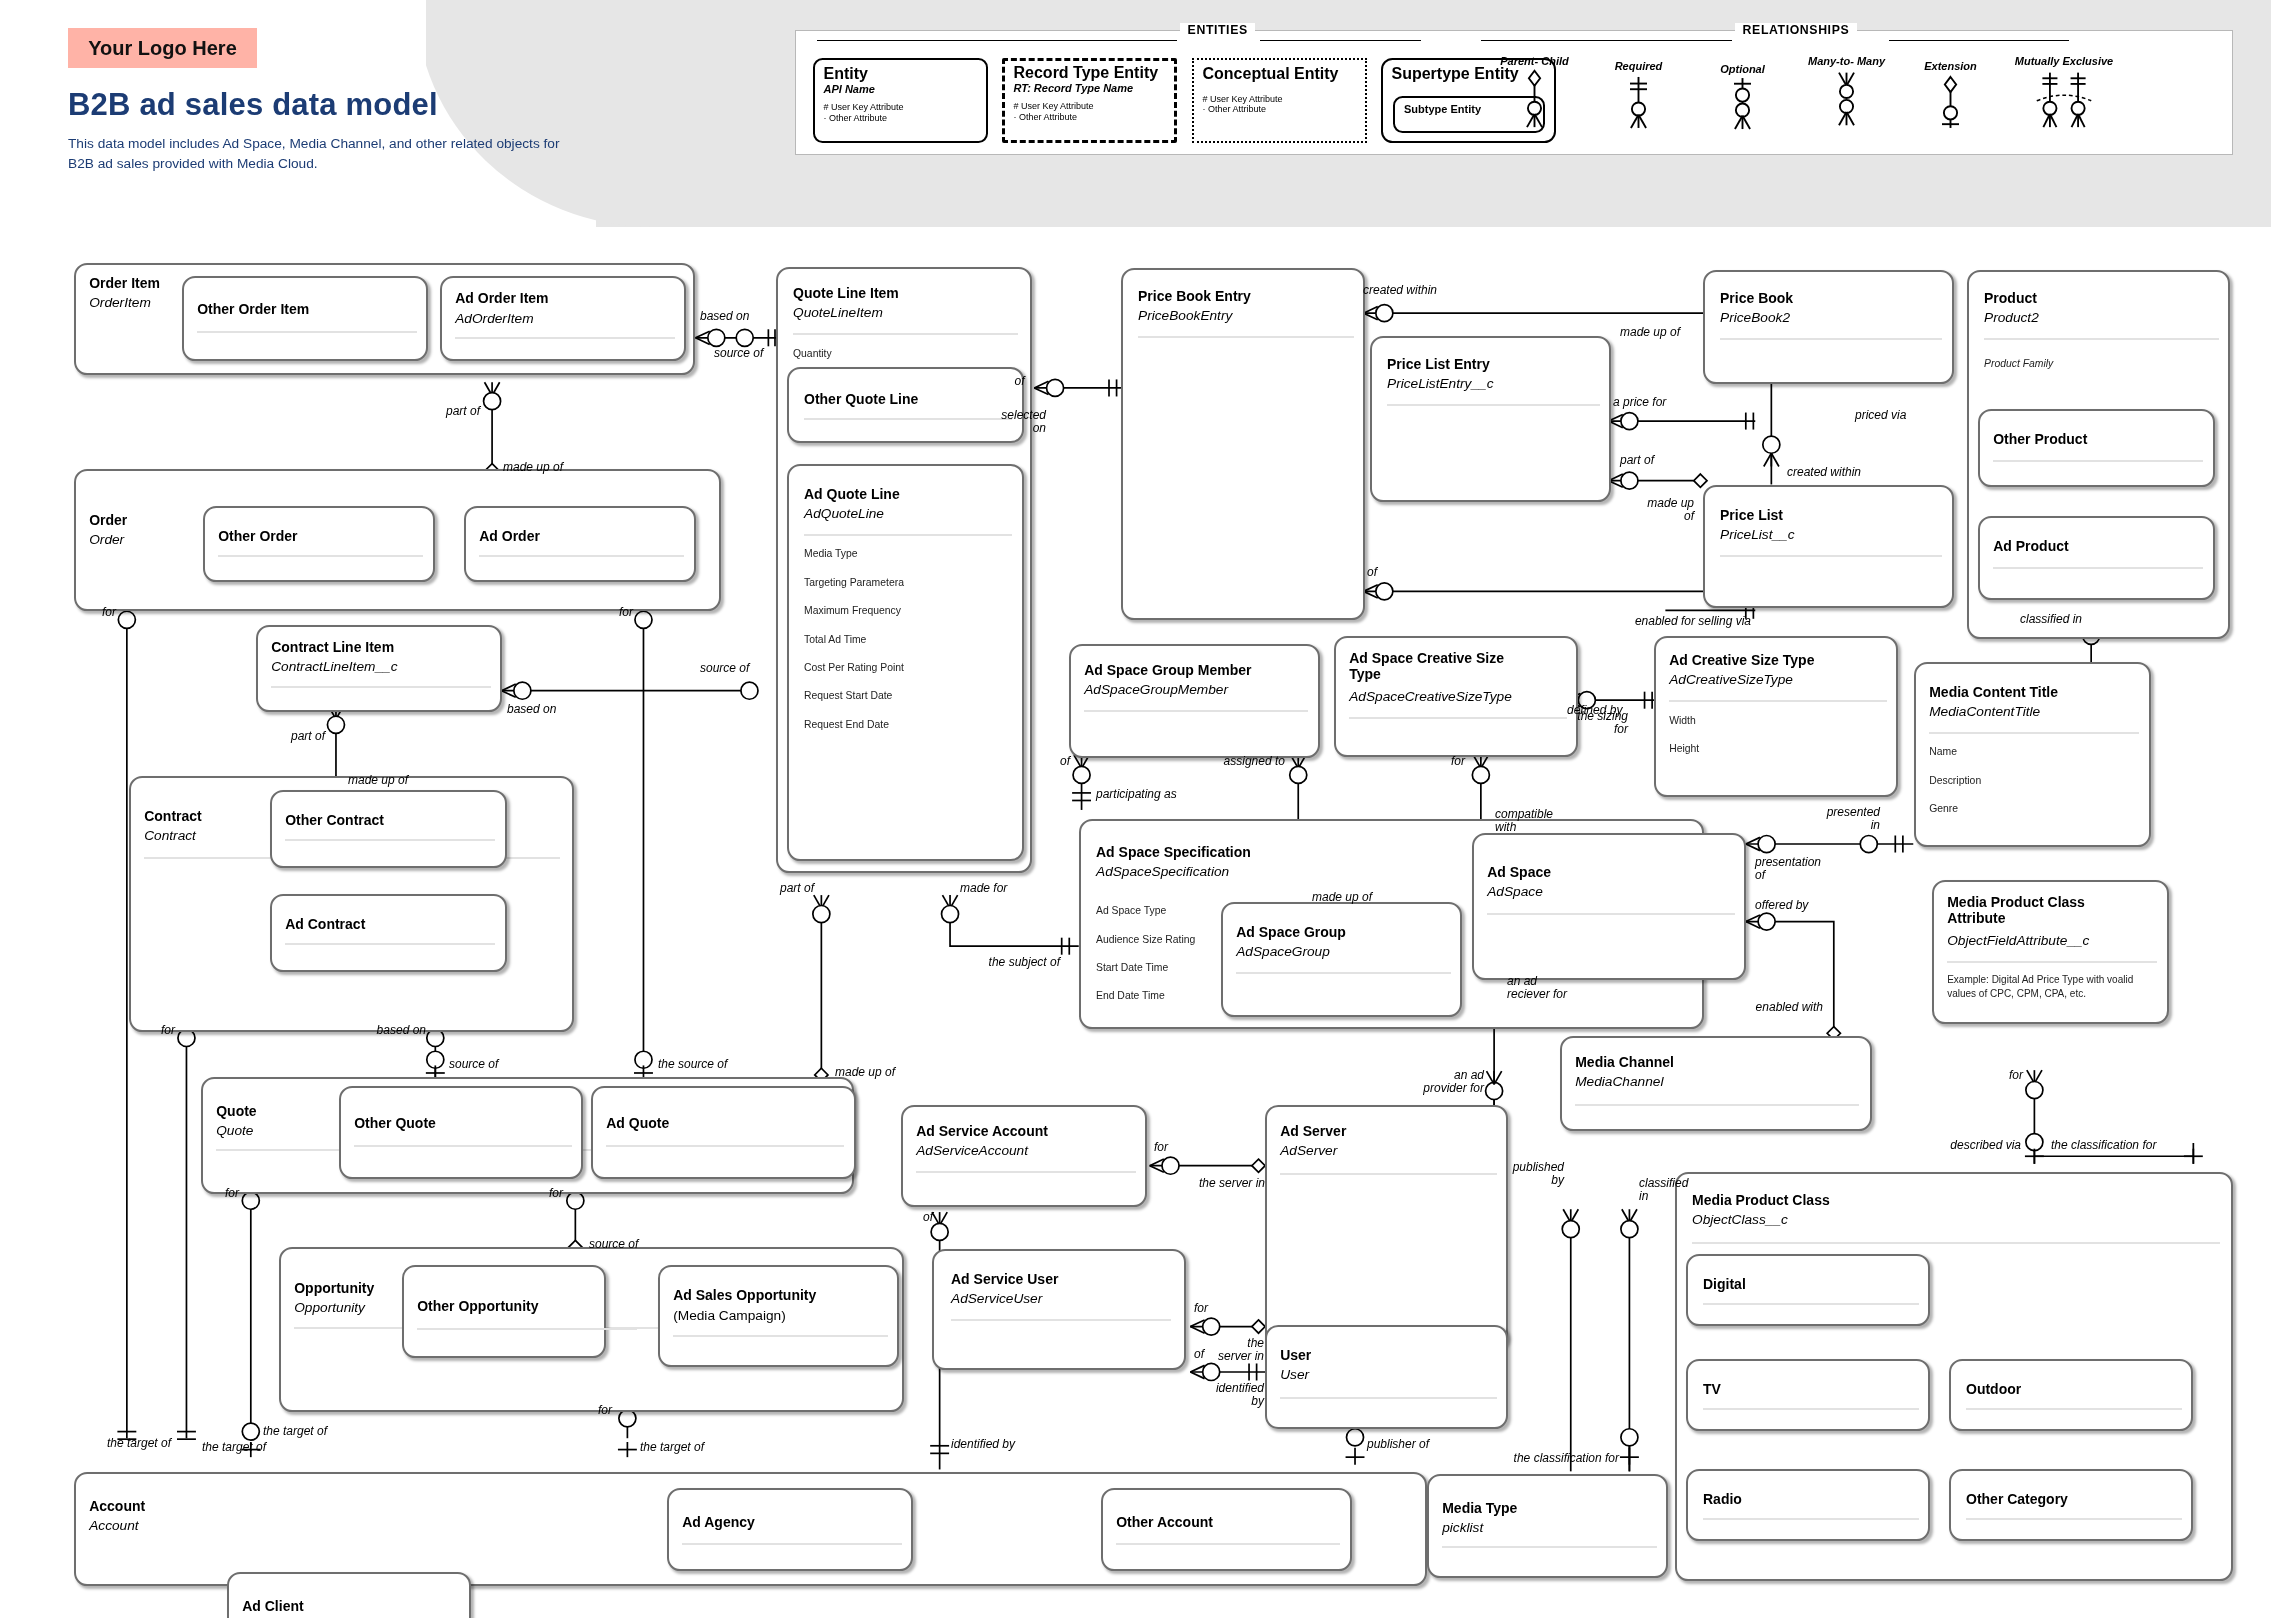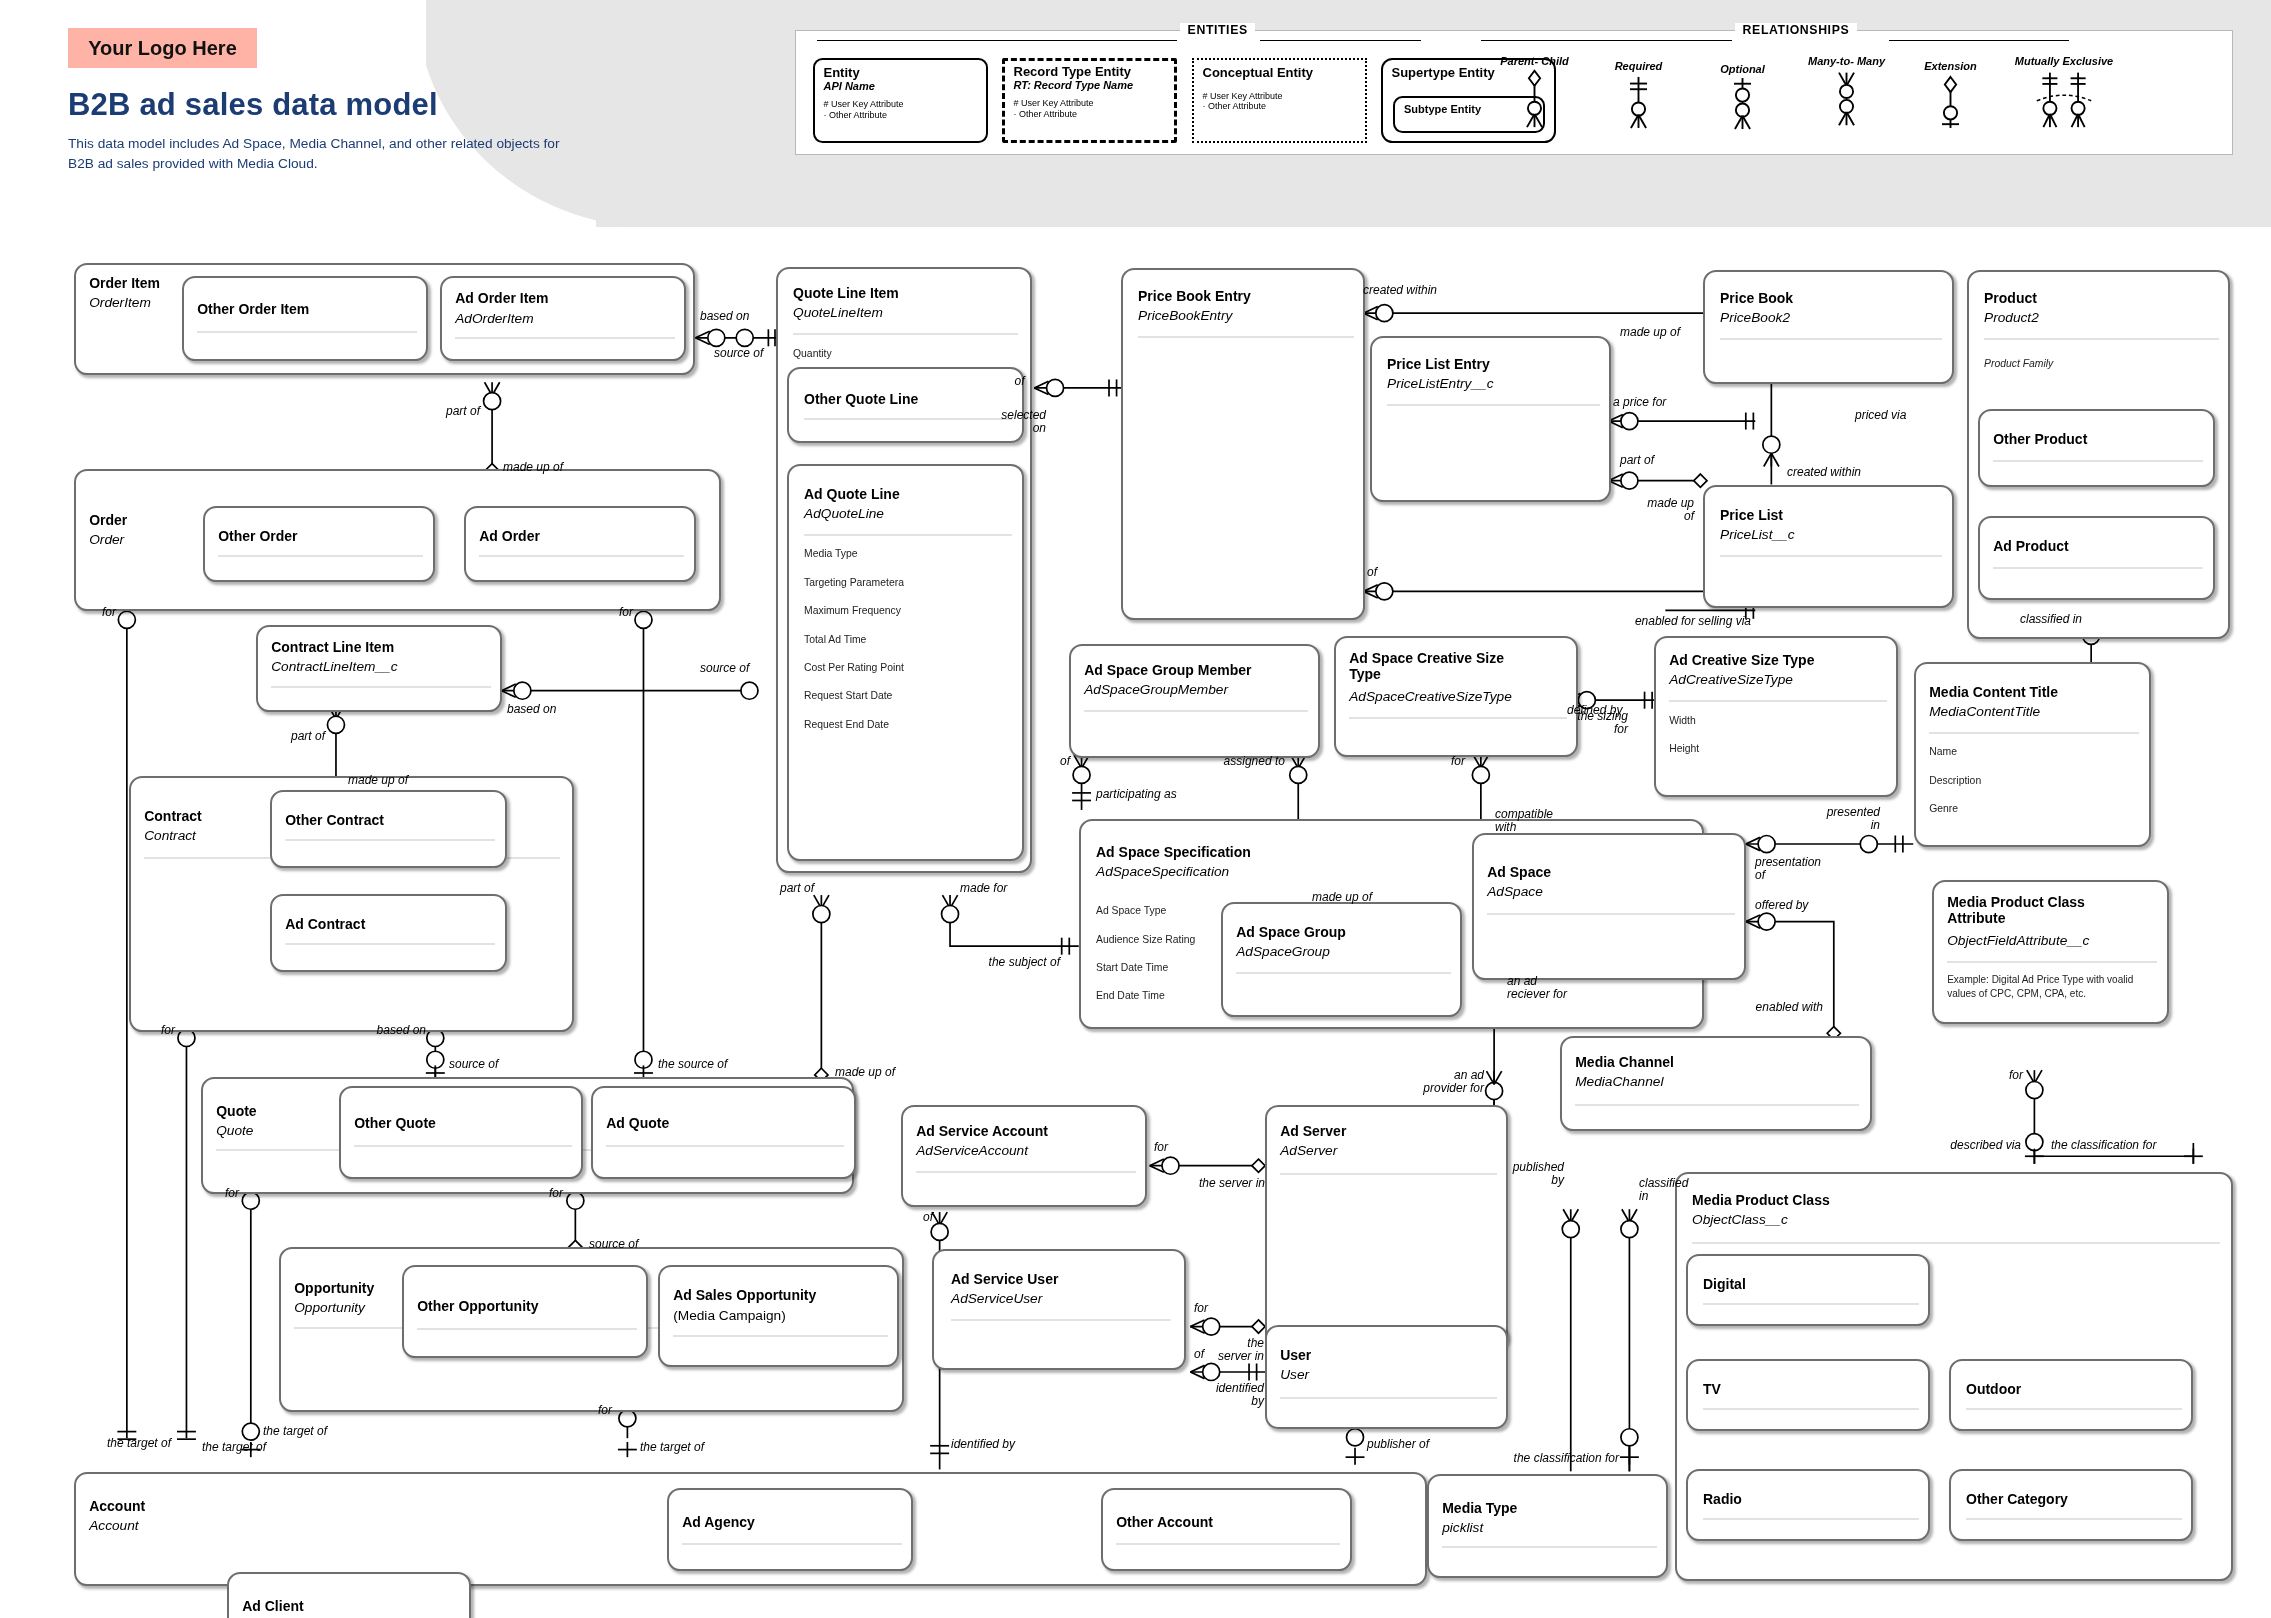--- a/index.html
+++ b/index.html
@@ -36,21 +36,21 @@
   }
   .leg-cap {
     position:absolute; font-size:12.3px; font-weight:bold; letter-spacing:0.6px; color:#000;
     background:#fff; padding:0 7.6px; top:-8.5px;
   }
   .leg-rule { position:absolute; top:8.5px; height:0.9px; background:#000; }
 
   .leg-ent {
     position:absolute; top:26.5px; height:85px; background:#fff;
   }
-  .leg-ent .t1 { font-size:13px; font-weight:bold; color:#000; }
+  .leg-ent .t1 { font-size:16px; font-weight:bold; color:#000; }
   .leg-ent .t2 { font-size:11px; font-style:italic; font-weight:bold; color:#000; }
   .leg-ent .a  { font-size:9px; color:#000; margin-top:0.9px; }
   .leg-solid  { border:2.8px solid #000; border-radius:9.5px; }
   .leg-dashed { border:3.8px dashed #000; border-radius:1.9px; }
   .leg-dotted { border:2.8px dotted #000; }
   .leg-thick  { border:2.8px solid #000; border-radius:2.8px; }
   .leg-sub {
     position:absolute; left:9.5px; top:36px; right:9.5px; bottom:7.6px;
     border:2.8px solid #000; border-radius:9.5px; background:#fff;
   }
@@ -563,21 +563,21 @@
   <div class="ent" style="left:591px;top:1086px;width:265px;height:93px;">
     <div class="name" style="left:13.2px;top:28px;">Ad Quote</div>
     <div class="rule" style="left:13.2px;top:57px;width:238px;"></div>
   </div>
 
   <div class="ent" style="left:279px;top:1247px;width:625px;height:165px;">
     <div class="name" style="left:13.2px;top:32px;">Opportunity</div>
     <div class="api" style="left:13.2px;top:51px;">Opportunity</div>
     <div class="rule" style="left:13.2px;top:78px;width:598px;"></div>
   </div>
-  <div class="ent" style="left:402px;top:1265px;width:246px;height:93px;">
+  <div class="ent" style="left:402px;top:1265px;width:204px;height:93px;">
     <div class="name" style="left:13.2px;top:32px;">Other Opportunity</div>
     <div class="rule" style="left:13.2px;top:61px;width:220px;"></div>
   </div>
   <div class="ent" style="left:658px;top:1265px;width:241px;height:102px;">
     <div class="name" style="left:13.2px;top:21px;">Ad Sales Opportunity</div>
     <div class="api" style="left:13.2px;top:41px;font-style:normal;">(Media Campaign)</div>
     <div class="rule" style="left:13.2px;top:68px;width:215px;"></div>
   </div>
 
   <div class="ent" style="left:74px;top:1472px;width:1353px;height:114px;">

